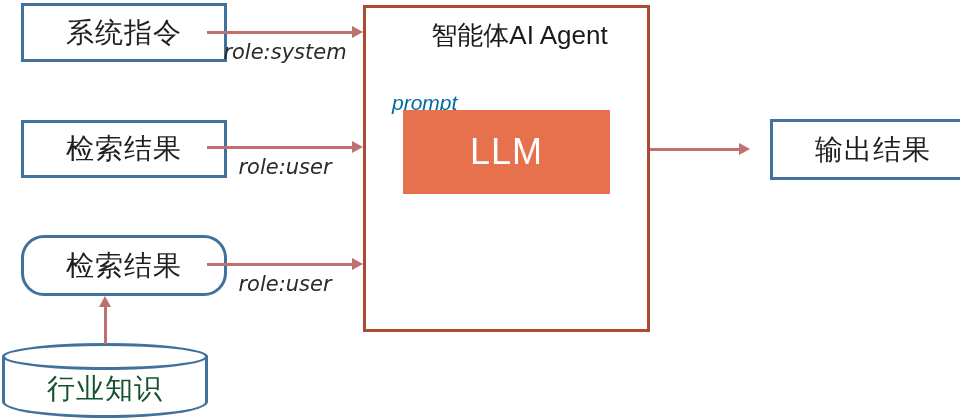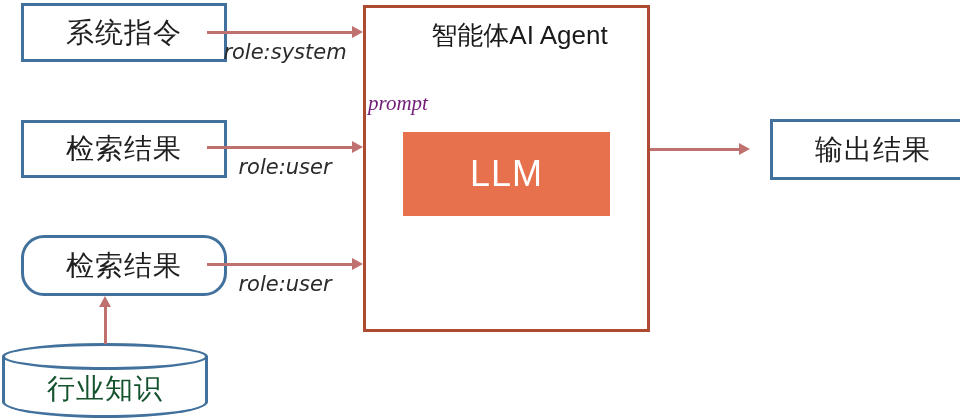--- a/index.html
+++ b/index.html
@@ -42,37 +42,38 @@
     position: absolute;
     left: 376px; top: 18px; width: 287px;
     text-align: center;
     font-size: 26px;
     color: #1a1a1a;
   }
 
   
   #llm-box {
     position: absolute;
-    left: 403px; top: 132px; width: 207px; height: 84px;
+    left: 403px; top: 110px; width: 207px; height: 84px;
     background: #E7714D;
     display: flex;
     align-items: center;
     justify-content: center;
     color: #ffffff;
     font-size: 36px;
     letter-spacing: 1px;
   }
 
   
   .annotation {
     position: absolute;
-    font-family: Liberation Serif, serif;
+    font-family: Liberation Sans, sans-serif;
     font-style: italic;
     font-size: 21px;
-    color: #701a75;
+    color: #0369a1;
+    margin-left: 24px;
   }
   #label-prompt     { left: 368px; top: 91px; }
   #label-completion { left: 519px; top: 91px; width: 127px; text-align: right; }
 
   
   .edge-label {
     position: absolute;
     font-family: "DejaVu Sans", sans-serif;
     font-style: italic;
     font-size: 21px;

